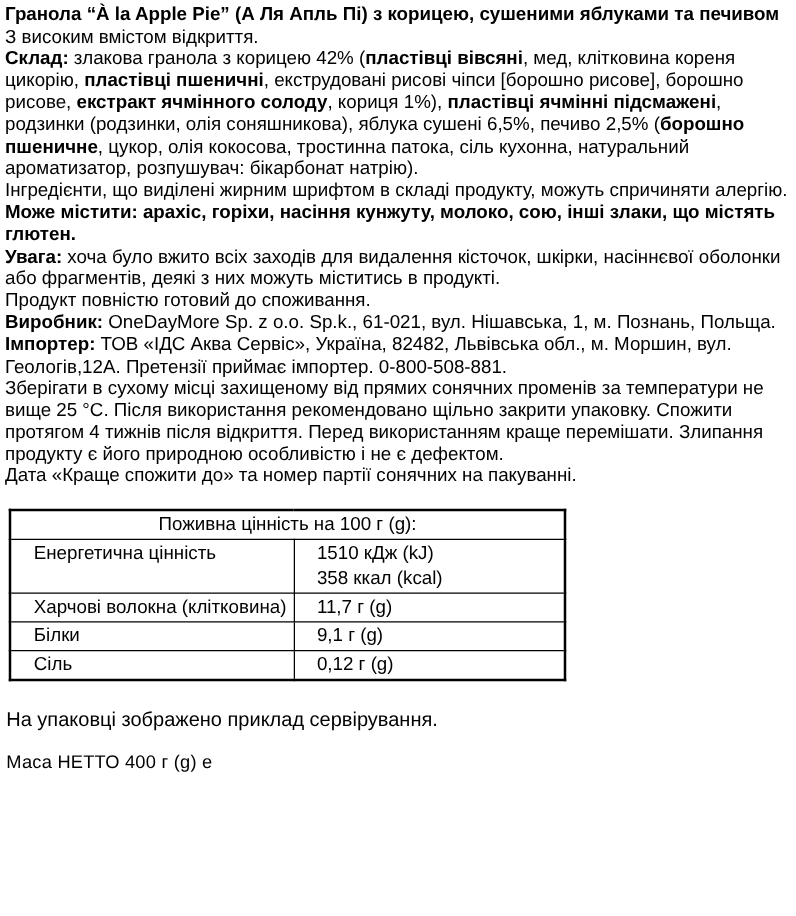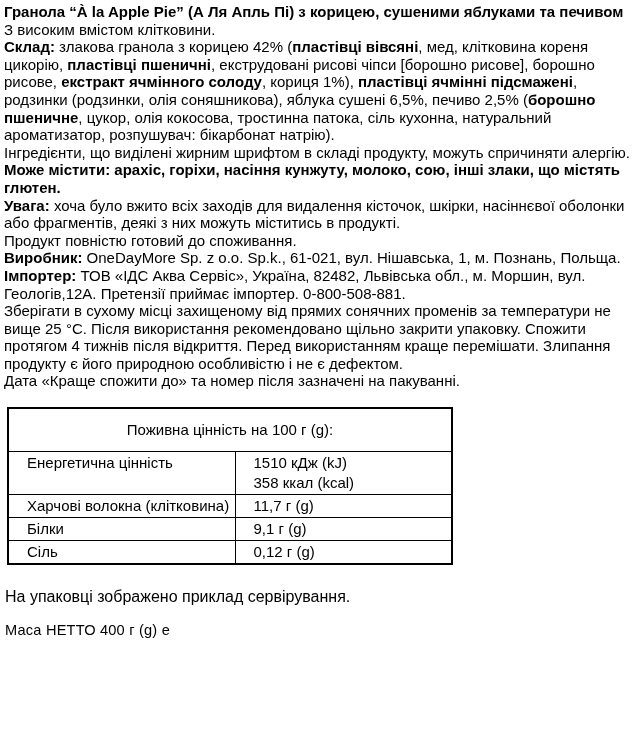--- a/index.html
+++ b/index.html
@@ -41,50 +41,50 @@
   table.nutrition td {
     border: 1px solid #000000;
     line-height: 20px;
     padding: 1px 4px 1px 18px;
     vertical-align: top;
     overflow: hidden;
     white-space: nowrap;
   }
   table.nutrition td.table-title-cell {
     text-align: center;
-    padding: 11px 2px;
+    padding: 1px 2px;
   }
   .serving-note {
     margin: 24px 0 0 1px;
     font-size: 16px;
     line-height: 16px;
   }
   .net-weight {
     margin: 17px 0 0 1px;
     font-size: 14.6px;
     line-height: 17px;
     letter-spacing: 0.2px;
   }
 </style>
 </head>
 <body>
 
 <div class="page">
 
   <div class="text-block" id="paragraphs">
       <p><b>Гранола “À la Apple Pie” (А Ля Апль Пі) з корицею, сушеними яблуками та печивом</b></p>
-      <p>З високим вмістом клітковини.</p>
+      <p>З високим вмістом відкриття.</p>
       <p><b>Склад:</b> злакова гранола з корицею 42% (<b>пластівці вівсяні</b>, мед, клітковина кореня цикорію, <b>пластівці пшеничні</b>, екструдовані рисові чіпси [борошно рисове], борошно рисове, <b>екстракт ячмінного солоду</b>, кориця 1%), <b>пластівці ячмінні підсмажені</b>, родзинки (родзинки, олія соняшникова), яблука сушені 6,5%, печиво 2,5% (<b>борошно пшеничне</b>, цукор, олія кокосова, тростинна патока, сіль кухонна, натуральний ароматизатор, розпушувач: бікарбонат натрію).</p>
       <p>Інгредієнти, що виділені жирним шрифтом в складі продукту, можуть спричиняти алергію. <b>Може містити: арахіс, горіхи, насіння кунжуту, молоко, сою, інші злаки, що містять глютен.</b></p>
       <p><b>Увага:</b> хоча було вжито всіх заходів для видалення кісточок, шкірки, насіннєвої оболонки або фрагментів, деякі з них можуть міститись в продукті.</p>
       <p>Продукт повністю готовий до споживання.</p>
       <p><b>Виробник:</b> OneDayMore Sp. z o.o. Sp.k., 61-021, вул. Нішавська, 1, м. Познань, Польща.</p>
       <p><b>Імпортер:</b> ТОВ «ІДС Аква Сервіс», Україна, 82482, Львівська обл., м. Моршин, вул. Геологів,12А. Претензії приймає імпортер. 0-800-508-881.</p>
       <p>Зберігати в сухому місці захищеному від прямих сонячних променів за температури не вище 25 °С. Після використання рекомендовано щільно закрити упаковку. Спожити протягом 4 тижнів після відкриття. Перед використанням краще перемішати. Злипання продукту є його природною особливістю і не є дефектом.</p>
-      <p>Дата «Краще спожити до» та номер після зазначені на пакуванні.</p>
+      <p>Дата «Краще спожити до» та номер партії сонячних на пакуванні.</p>
     </div>
 
   <table class="nutrition">
     <colgroup>
       <col style="width:227px">
       <col style="width:217px">
     </colgroup>
     <tbody id="nutrition-body">
         <tr>
           <td colspan="2" class="table-title-cell">Поживна цінність на 100 г (g):</td>

